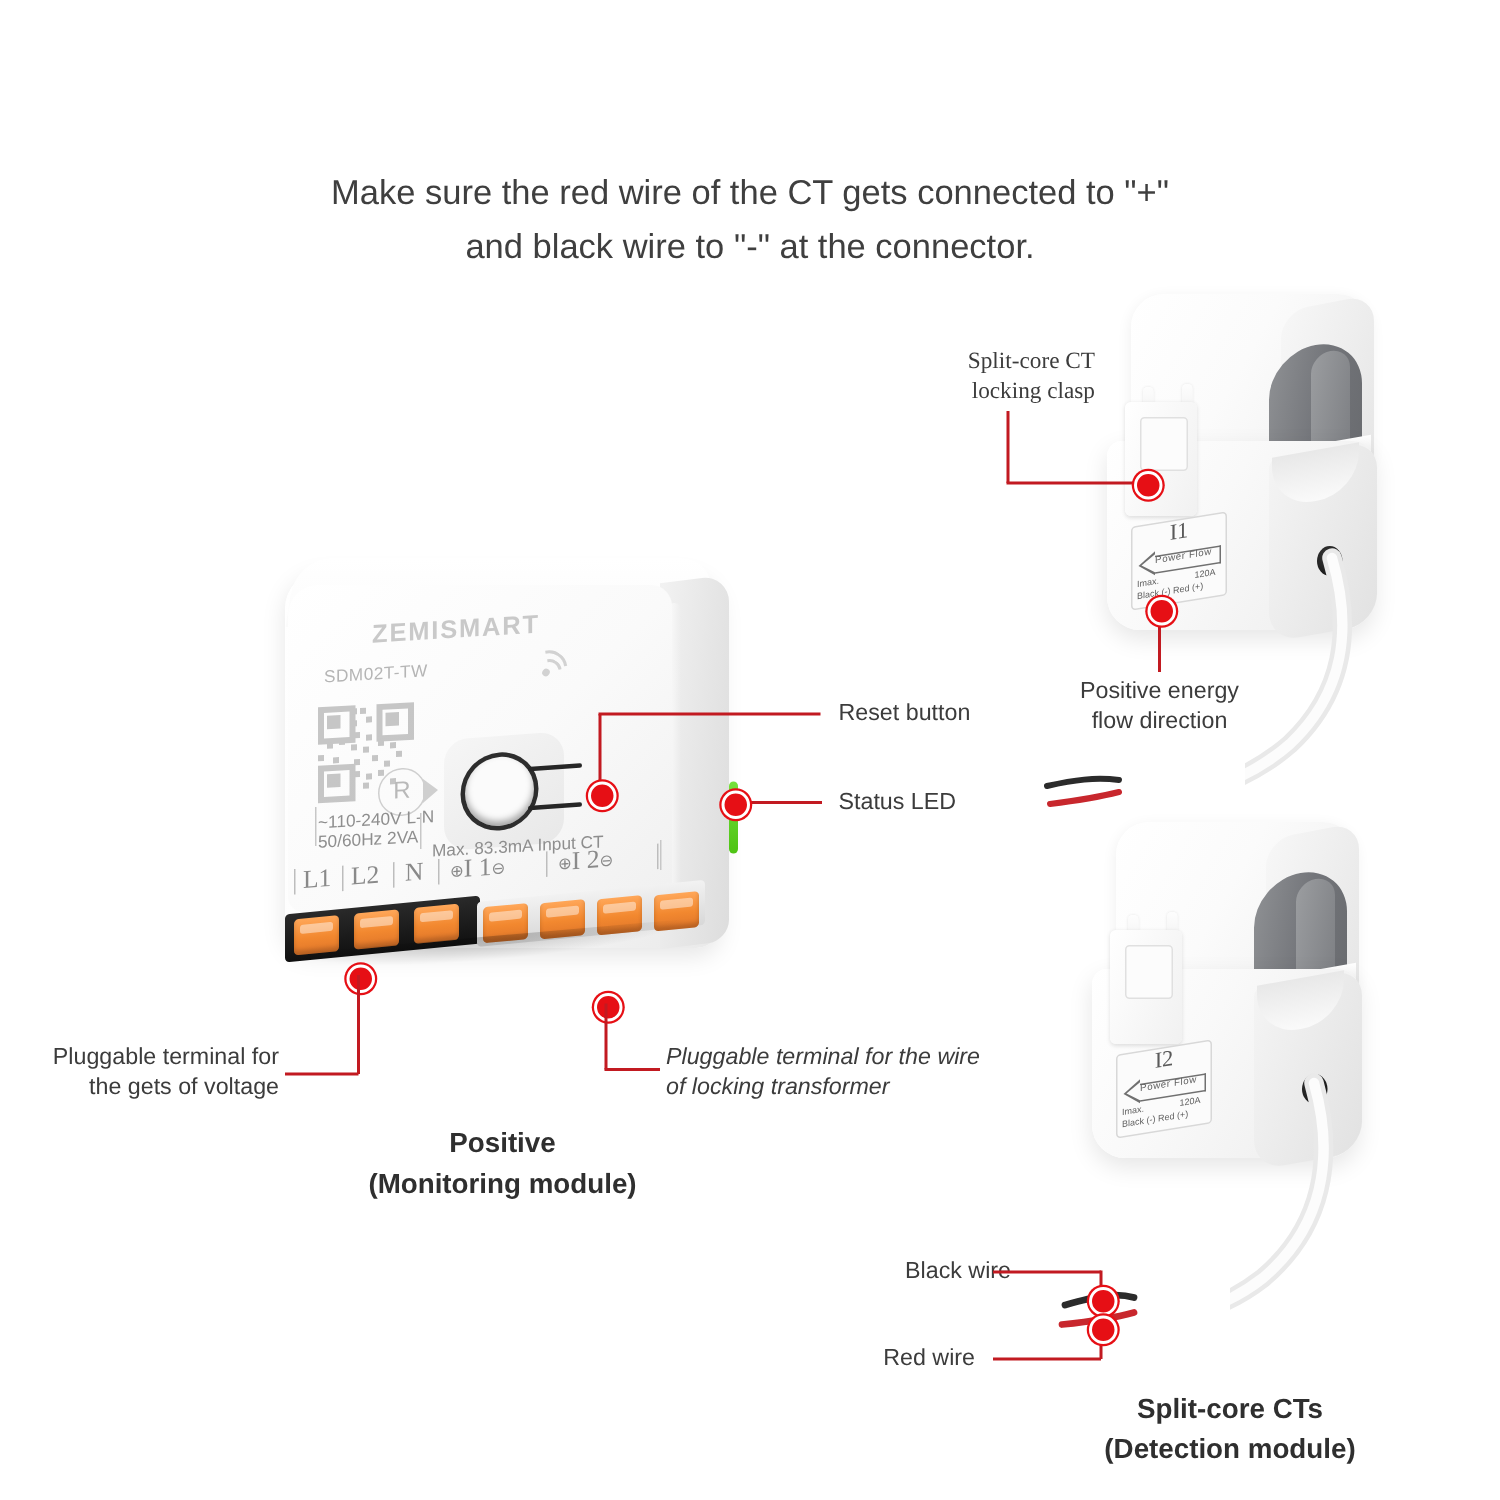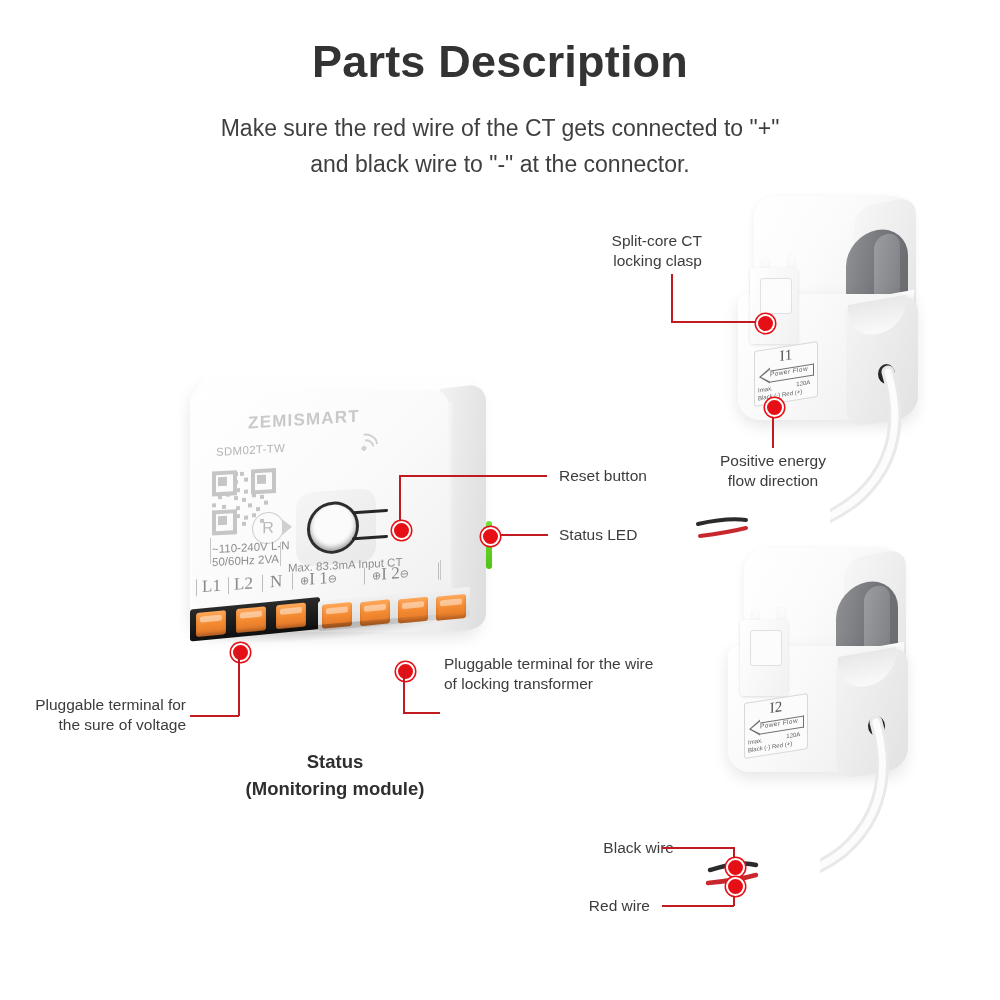--- a/index.html
+++ b/index.html
@@ -273,21 +273,20 @@
   }
 
   
   .wire-end{position:absolute;}
 </style>
 </head>
 <body>
 
 <div class="stage">
 
-  <div class="abs" id="page-title">Parts Description</div>
   <div class="abs" id="subtitle">
     <div>Make sure the red wire of the CT gets connected to "+"</div>
     <div>and black wire to "-" at the connector.</div>
   </div>
 
   <div class="abs" id="monitor">
     <div class="mon-body"></div>
     <div class="mon-top"></div>
     <div class="mon-side"></div>
     <div class="mon-side-hl"></div>
@@ -380,21 +379,21 @@
       <div class="clip" style="left:170px;top:11px;"></div>
       <div class="clip" style="left:208px;top:12px;"></div>
       <div class="clip" style="left:246px;top:13px;"></div>
     </div>
     <div class="term-shadow"></div>
   </div>
 
   <div class="led"></div>
 
   <div class="abs caption" style="left:180px;top:748px;width:310px;">
-    <div>Status</div>
+    <div>Positive</div>
     <div>(Monitoring module)</div>
   </div>
 
   <div class="ct" style="left:726px;top:196px;">
     <div class="ct-upper"></div>
     <div class="ct-upper-right"></div>
     <div class="ct-core"></div>
     <div class="ct-core-face"></div>
     <div class="ct-gap"></div>
     <div class="ct-lower"></div>
@@ -468,21 +467,21 @@
   <svg class="abs" style="left:820px;top:700px;width:180px;height:200px;" viewBox="0 0 180 200">
     <path d="M56 22 C 70 72, 62 118, 22 152 C 4 166, -16 174, -34 178" stroke="#e9e9e9" stroke-width="13" fill="none" stroke-linecap="round"></path>
     <path d="M56 22 C 70 72, 62 118, 22 152 C 4 166, -16 174, -34 178" stroke="#fcfcfc" stroke-width="7" fill="none" stroke-linecap="round"></path>
   </svg>
 
   <svg class="abs wire-end" style="left:700px;top:855px;width:60px;height:36px;" viewBox="0 0 60 36">
     <path d="M56 10 C 42 6, 28 10, 10 15" stroke="#2b2b2b" stroke-width="4.5" fill="none" stroke-linecap="round"></path>
     <path d="M56 20 C 42 24, 28 26, 8 28" stroke="#c8272d" stroke-width="4.5" fill="none" stroke-linecap="round"></path>
   </svg>
 
-  <div class="abs callout-text r" style="left:532px;top:231px;width:170px;">
+  <div class="abs callout-text r" style="left:560px;top:231px;width:170px;font-family:Liberation Serif, serif;">
     <div>Split-core CT</div>
     <div>locking clasp</div>
   </div>
   <div class="lead v" style="left:671px;top:274px;height:48px;"></div>
   <div class="lead h" style="left:671px;top:321px;width:92px;"></div>
   <div class="dot" style="left:756px;top:314px;"></div>
 
   <div class="lead v" style="left:772px;top:404px;height:44px;"></div>
   <div class="dot" style="left:765px;top:398px;"></div>
   <div class="abs callout-text c" style="left:688px;top:451px;width:170px;">
@@ -497,35 +496,39 @@
 
   <div class="lead h" style="left:496px;top:534px;width:52px;"></div>
   <div class="dot" style="left:481px;top:527px;"></div>
   <div class="abs callout-text" style="left:559px;top:525px;width:180px;">Status LED</div>
 
   <div class="dot" style="left:231px;top:643px;"></div>
   <div class="lead v" style="left:238px;top:650px;height:66px;"></div>
   <div class="lead h" style="left:190px;top:715px;width:49px;"></div>
   <div class="abs callout-text r" style="left:18px;top:695px;width:168px;">
     <div>Pluggable terminal for</div>
-    <div>the sure of voltage</div>
+    <div>the gets of voltage</div>
   </div>
 
   <div class="dot" style="left:396px;top:662px;"></div>
   <div class="lead v" style="left:403px;top:669px;height:44px;"></div>
   <div class="lead h" style="left:403px;top:712px;width:37px;"></div>
-  <div class="abs callout-text" style="left:444px;top:654px;width:230px;">
+  <div class="abs callout-text" style="left:444px;top:695px;width:230px;font-style:italic;">
     <div>Pluggable terminal for the wire</div>
     <div>of locking transformer</div>
   </div>
 
   <div class="abs callout-text r" style="left:569px;top:838px;width:105px;">Black wire</div>
   <div class="lead h" style="left:662px;top:847px;width:72px;"></div>
   <div class="lead v" style="left:733px;top:847px;height:18px;"></div>
   <div class="dot" style="left:726px;top:858px;"></div>
 
   <div class="abs callout-text r" style="left:545px;top:896px;width:105px;">Red wire</div>
   <div class="lead h" style="left:662px;top:905px;width:72px;"></div>
   <div class="lead v" style="left:733px;top:884px;height:22px;"></div>
   <div class="dot" style="left:726px;top:877px;"></div>
 
+  <div class="abs caption" style="left:660px;top:925px;width:320px;">
+    <div>Split-core CTs</div>
+    <div>(Detection module)</div>
+  </div>
 
 </div>
 
 </body></html>

